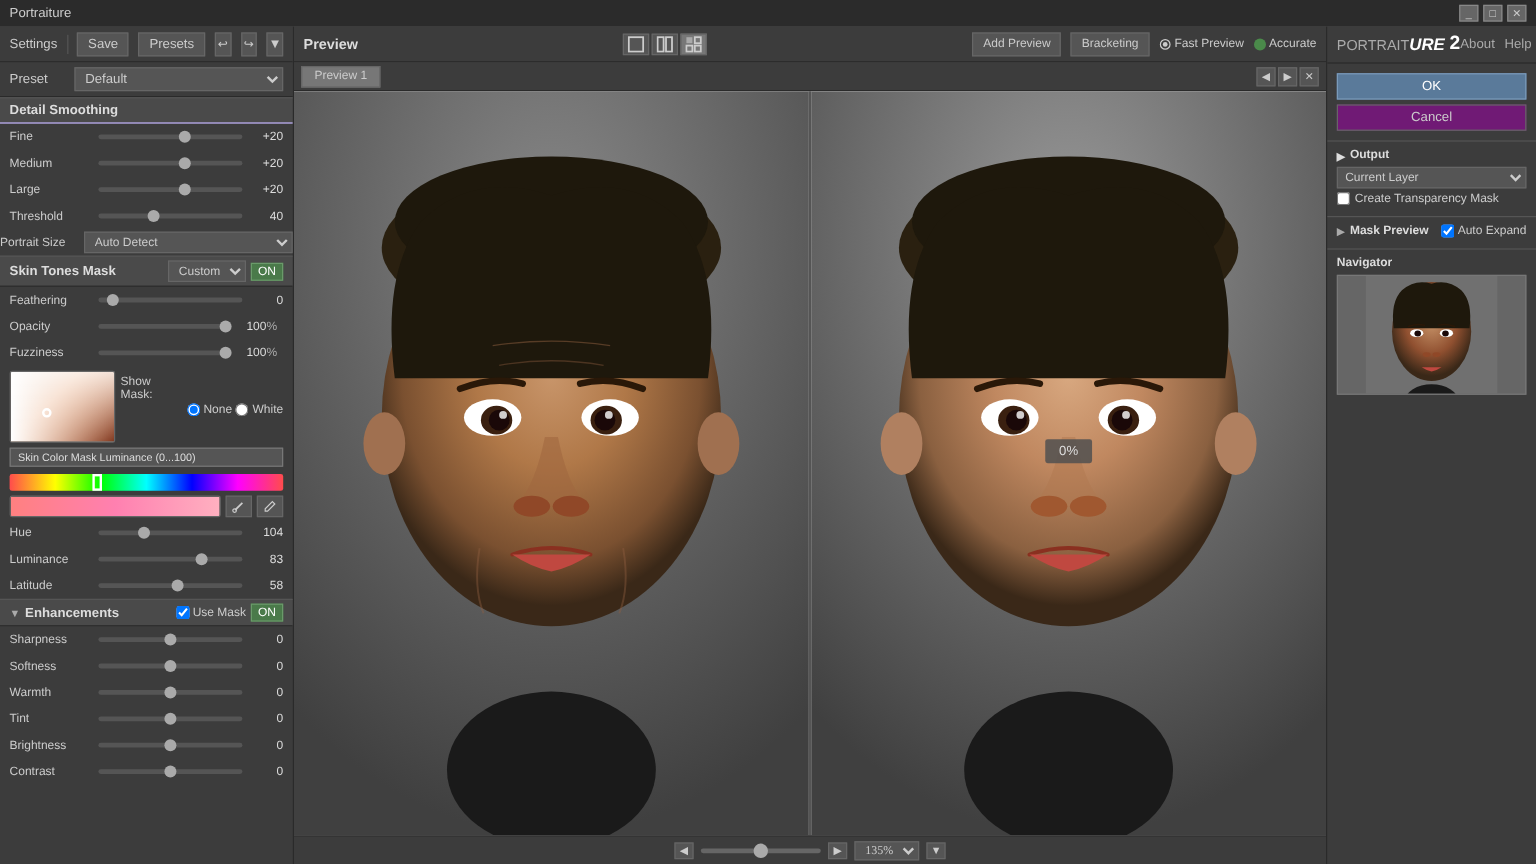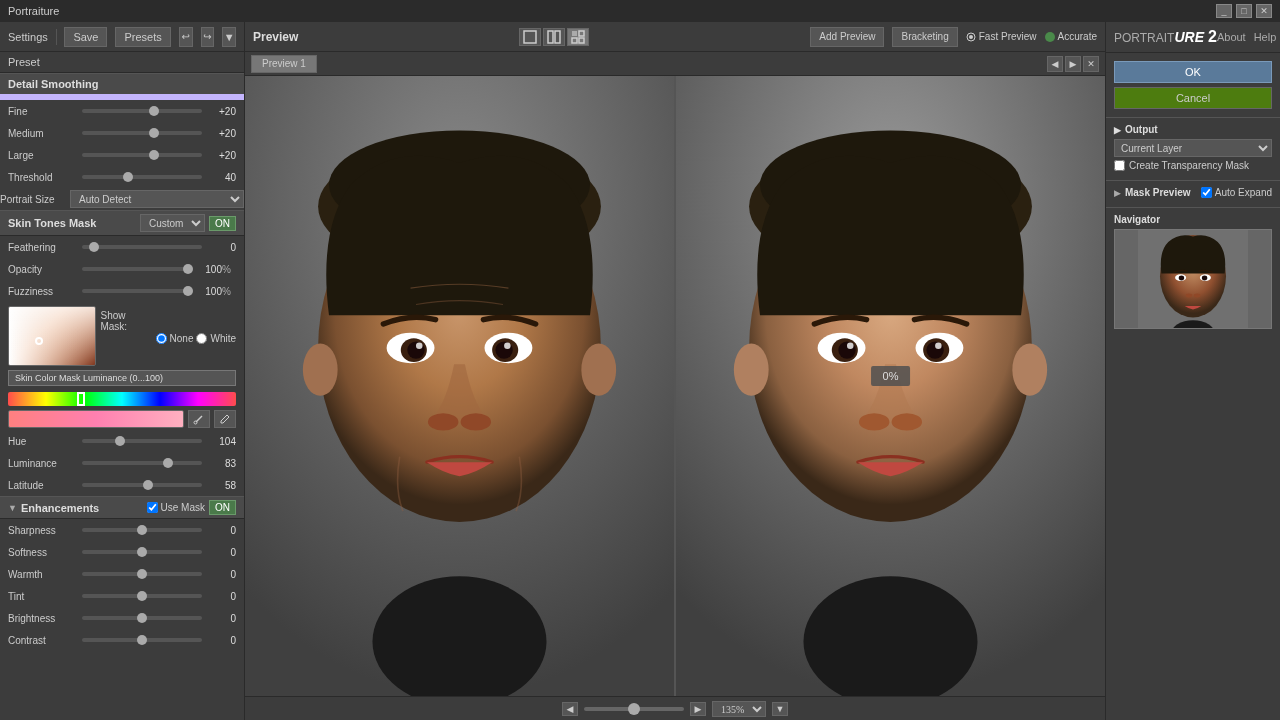--- a/index.html
+++ b/index.html
@@ -24,21 +24,21 @@
     .toolbar-separator { width: 1px; background: #555; height: 16px; }
     .toolbar-arrow { background: #555; border: 1px solid #666; color: #ccc; width: 20px; height: 20px; display: flex; align-items: center; justify-content: center; cursor: pointer; font-size: 10px; }
     .toolbar-dropdown { background: #555; border: 1px solid #666; color: #ccc; width: 20px; height: 20px; display: flex; align-items: center; justify-content: center; cursor: pointer; }
 
     
     .preset-row { display: flex; align-items: center; padding: 4px 8px; gap: 19px; background: #3c3c3c; border-bottom: 1px solid #2a2a2a; }
     .preset-label { color: #ccc; font-size: 11px; width: 35px; }
     .preset-select { flex: 1; background: #555; border: 1px solid #666; color: #ccc; padding: 2px 4px; font-size: 11px; height: 20px; }
 
     
-    .section-header { background: #4a4a4a; padding: 4px 8px; font-size: 11px; font-weight: bold; color: #ddd; border-bottom: 6px solid #c4b5fd; border-top: 1px solid #555; }
+    .section-header { background: #4a4a4a; padding: 4px 8px; font-size: 11px; font-weight: bold; color: #ddd; border-bottom: 1px solid #c4b5fd; border-top: 1px solid #555; }
 
     
     .slider-row { display: flex; align-items: center; padding: 2px 8px; height: 22px; }
     .slider-label { width: 70px; font-size: 10px; color: #ccc; flex-shrink: 0; }
     .slider-thumb { position: absolute; width: 10px; height: 10px; background: #aaa; border-radius: 50%; top: -3px; transform: translateX(-50%); }
     .slider-value { width: 30px; text-align: right; font-size: 10px; color: #ddd; }
     .slider-pct { font-size: 10px; color: #aaa; width: 14px; }
 
     
     .portrait-size-row { display: flex; align-items: center; padding: 2px 0; height: 22px; }
@@ -109,21 +109,21 @@
 
     
     .right-panel { width: 175px; background: #3c3c3c; border-left: 1px solid #2a2a2a; display: flex; flex-direction: column; overflow-y: auto; flex-shrink: 0; }
     .portraiture-header { display: flex; align-items: center; padding: 6px 8px; border-bottom: 1px solid #2a2a2a; }
     .portraiture-title { font-size: 14px; font-weight: bold; color: #fff; font-style: italic; }
     .right-link { color: #aaa; cursor: pointer; text-decoration: none; }
     
     
     .action-btns { display: flex; flex-direction: column; gap: 4px; padding: 8px; }
     .ok-btn { background: #5a7a9a; border: 1px solid #7a9aba; color: #fff; padding: 4px; font-size: 11px; cursor: pointer; text-align: center; }
-    .cancel-btn { background: #4d7c0f; border: 1px solid #666; color: #ccc; padding: 4px; font-size: 11px; cursor: pointer; text-align: center; }
+    .cancel-btn { background: #701a75; border: 1px solid #666; color: #ccc; padding: 4px; font-size: 11px; cursor: pointer; text-align: center; }
     
     
     .output-section { padding: 6px 8px; border-top: 1px solid #555; }
     .output-header { display: flex; align-items: center; gap: 4px; font-size: 10px; font-weight: bold; color: #ddd; margin-bottom: 4px; }
     .output-row { display: flex; align-items: center; gap: 4px; margin-bottom: 3px; }
     .output-select { background: #555; border: 1px solid #666; color: #ccc; font-size: 10px; padding: 1px 2px; height: 18px; flex: 1; }
     .output-checkbox { width: 11px; height: 11px; }
     .output-check-label { font-size: 10px; color: #ccc; }
     
     
@@ -169,20 +169,23 @@
       <div class="toolbar-separator"></div>
       <button class="toolbar-btn">Save</button>
       <button class="toolbar-btn">Presets</button>
       <div class="toolbar-arrow">↩</div>
       <div class="toolbar-arrow">↪</div>
       <div class="toolbar-dropdown">▼</div>
     </div>
 
     <div class="preset-row">
       <span class="preset-label">Preset</span>
+      <select class="preset-select">
+        <option>Default</option>
+      </select>
     </div>
 
     <div class="section-header">Detail Smoothing</div>
 
     <div class="slider-row">
       <span class="slider-label">Fine</span>
       <div class="slider-track-bg">
         <div class="slider-thumb" style="left:60%"></div>
       </div>
       <span class="slider-value">+20</span>

